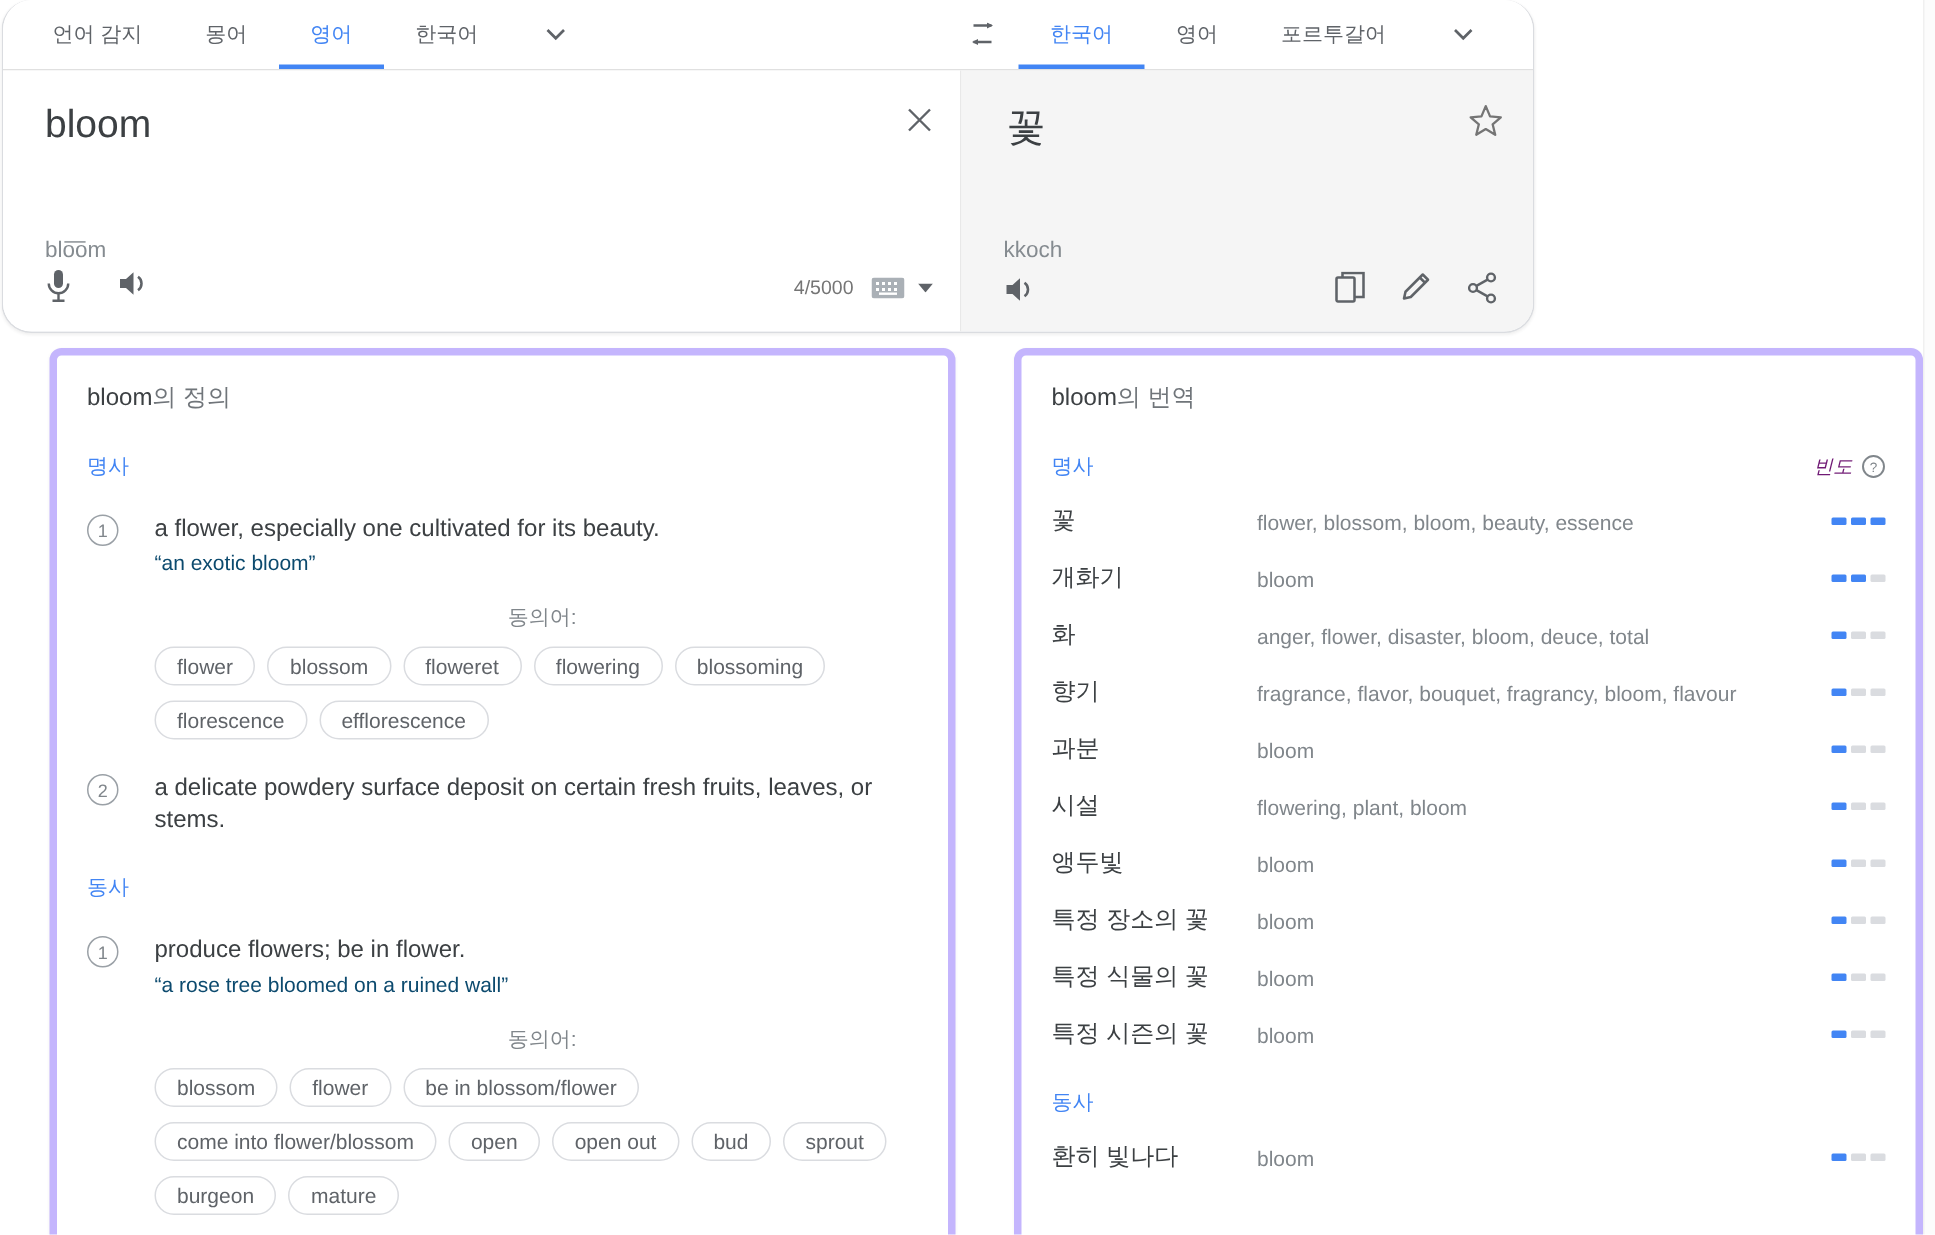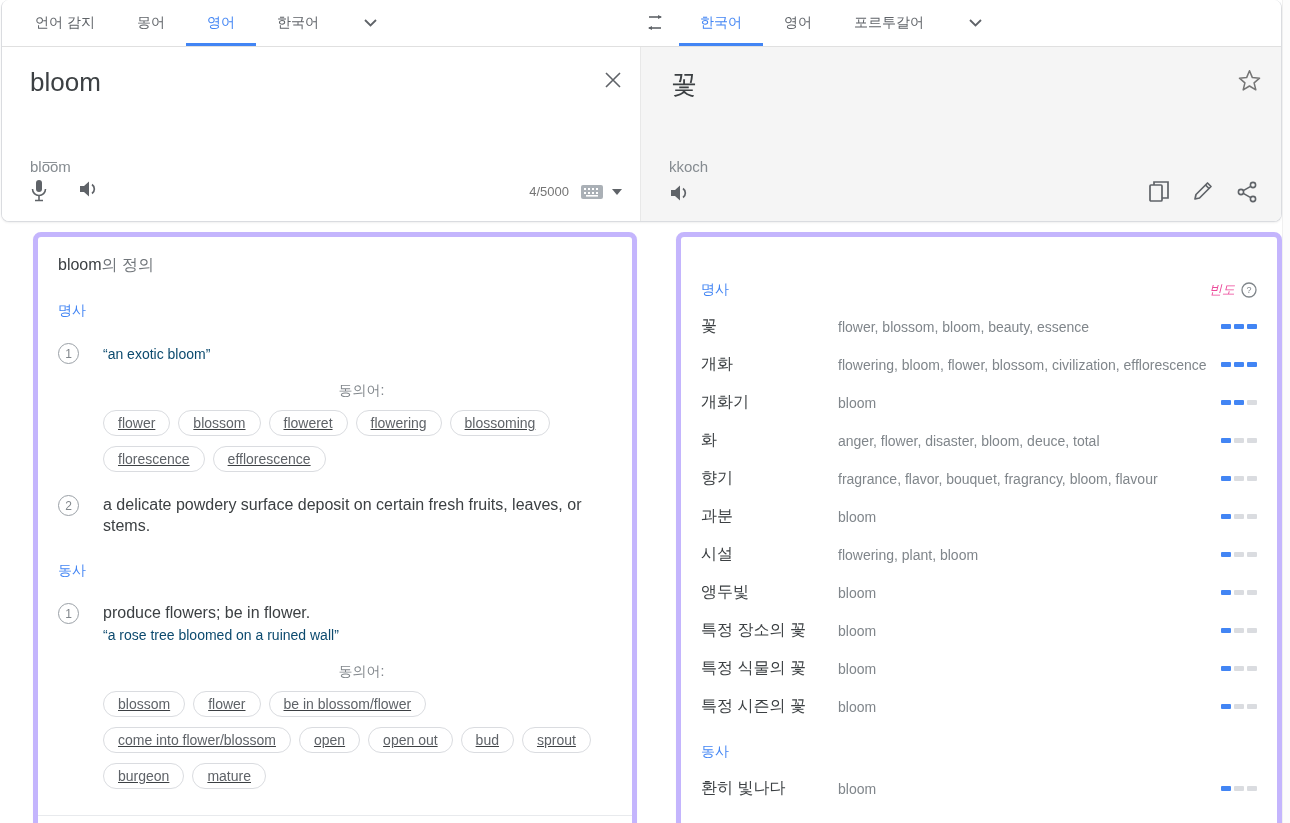--- a/index.html
+++ b/index.html
@@ -5,22 +5,22 @@
   * { box-sizing: border-box; margin: 0; padding: 0; }
   html,body { width:1290px; height:823px; }
   body {
     font-family:"Liberation Sans","DejaVu Sans",sans-serif;
     background:#fff; color:#3c4043; overflow:hidden; position:relative;
   }
   svg { display:block; }
 
   
   .top-card {
-    position:absolute; left:1px; top:0; width:1281px; height:222px;
-    background:#fff; border:1px solid #dadce0; border-radius:8px;
+    position:absolute; left:1px; top:0; width:1022px; height:222px;
+    background:#fff; border:1px solid #dadce0; border-radius:20px;
     border-top:none; box-shadow:0 1px 2px rgba(60,64,67,.08);
     display:flex; flex-direction:column; overflow:hidden;
   }
   .tabbar { height:47px; display:flex; border-bottom:1px solid #e0e0e0; flex:none; background:#fff; }
   .tabbar-left { width:639px; display:flex; align-items:stretch; padding-left:12px; }
   .tabbar-right { flex:1; display:flex; align-items:stretch; }
   .tab {
     display:flex; align-items:center; padding:0 21px; font-size:14px;
     color:#5f6368; cursor:pointer; position:relative; white-space:nowrap;
   }
@@ -64,35 +64,35 @@
 
   
   .def-entry { display:grid; grid-template-columns:45px 1fr; margin-top:22px; padding-left:8px; }
   .def-num {
     width:21px; height:21px; border:1px solid #9aa0a6; border-radius:50%;
     color:#80868b; font-size:12px; display:flex; align-items:center; justify-content:center; margin-top:1px;
   }
   .def-text { font-size:16px; color:#3c4043; line-height:21px; }
   .def-example { font-size:14px; color:#0c4a6e; margin-top:4px; }
   .syn-label { font-size:14px; color:#80868b; margin-top:20px;text-align:center; }
-  .chips { display:flex; flex-wrap:wrap; gap:10px 8px; margin-top:10px;text-decoration:underline; }
+  .chips { display:flex; flex-wrap:wrap; gap:10px 8px; margin-top:10px; }
   .chip {
     border:1px solid #dadce0; border-radius:16px; padding:4px 14px;
     font-size:14px; color:#5f6368; cursor:pointer; white-space:nowrap;
   }
   .more-row {
     margin-top:26px; border-top:1px solid #e8eaed; height:44px;
     display:flex; align-items:center; gap:22px; padding:0 12px 0 20px; cursor:pointer;
   }
   .more-label { font-size:15px; color:#701a75; }
 
   
   .trans-head { display:flex; align-items:center; justify-content:space-between; margin-top:26px; padding:0 8px; }
   .freq-head { display:flex; align-items:center; gap:6px; }
-  .freq-label { font-size:13px; color:#ec4899; font-style:italic; }
+  .freq-label { font-size:13px; color:#701a75; font-style:italic; }
   .trans-pos { color:#4285f4; font-size:14px; }
   .trans-row {
     display:grid; grid-template-columns:130px 1fr 44px; align-items:center;
     padding:0 8px; margin-top:17px; min-height:19px;
   }
   .trans-word { font-size:16px; color:#3c4043; }
   .trans-list { font-size:14px; color:#80868b; padding-left:7px; }
   .freq-bars { display:flex; gap:3px; justify-content:flex-end; }
   .freq-seg { width:10px; height:5px; border-radius:1px; }
 
@@ -240,20 +240,21 @@
         <div class="card-title">
           <span>bloom</span><span class="suffix">의 정의</span>
         </div>
         <div id="definitions-body">
             <div class="pos-label">명사</div>
             <div class="def-entry">
               <div>
                 <div class="def-num">1</div>
               </div>
               <div>
+                <div class="def-text">a flower, especially one cultivated for its beauty.</div>
                 <div class="def-example">“an exotic bloom”</div>
                 <div class="syn-label">동의어:</div>
                 <div class="chips">
                   <span class="chip">flower</span>
                   <span class="chip">blossom</span>
                   <span class="chip">floweret</span>
                   <span class="chip">flowering</span>
                   <span class="chip">blossoming</span>
                   <span class="chip">florescence</span>
                   <span class="chip">efflorescence</span>
@@ -299,20 +300,23 @@
         </svg>
         <span class="more-label">3개의 정의 더보기</span>
       </div>
     </div>
 
   </div>
 
   <div class="col-right">
     <div class="card" style="height:620px; overflow:hidden;">
       <div class="card-pad" style="padding-bottom:18px;">
+        <div class="card-title">
+          <span>bloom</span><span class="suffix">의 번역</span>
+        </div>
         <div id="translations-body">
             <div class="trans-head">
               <span class="trans-pos">명사</span>
               <span class="freq-head">
                 <span class="freq-label">빈도</span>
                 <span class="icon-btn">
                   <svg width="16" height="16" viewBox="0 0 16 16">
                     <circle cx="8" cy="8" r="7" fill="none" stroke="#80868b" stroke-width="1.3"></circle>
                     <text x="8" y="11.4" text-anchor="middle" font-size="9" fill="#80868b" font-family="Liberation Sans, sans-serif">?</text>
                   </svg>
@@ -322,29 +326,20 @@
             <div class="trans-row">
               <span class="trans-word">꽃</span>
               <span class="trans-list">flower, blossom, bloom, beauty, essence</span>
               <span class="freq-bars">
                 <span class="freq-seg" style="background: rgb(66, 133, 244);"></span>
                 <span class="freq-seg" style="background: rgb(66, 133, 244);"></span>
                 <span class="freq-seg" style="background: rgb(66, 133, 244);"></span>
               </span>
             </div>
             <div class="trans-row">
-              <span class="trans-word">개화</span>
-              <span class="trans-list">flowering, bloom, flower, blossom, civilization, efflorescence</span>
-              <span class="freq-bars">
-                <span class="freq-seg" style="background: rgb(66, 133, 244);"></span>
-                <span class="freq-seg" style="background: rgb(66, 133, 244);"></span>
-                <span class="freq-seg" style="background: rgb(66, 133, 244);"></span>
-              </span>
-            </div>
-            <div class="trans-row">
               <span class="trans-word">개화기</span>
               <span class="trans-list">bloom</span>
               <span class="freq-bars">
                 <span class="freq-seg" style="background: rgb(66, 133, 244);"></span>
                 <span class="freq-seg" style="background: rgb(66, 133, 244);"></span>
                 <span class="freq-seg" style="background: rgb(218, 220, 224);"></span>
               </span>
             </div>
             <div class="trans-row">
               <span class="trans-word">화</span>

